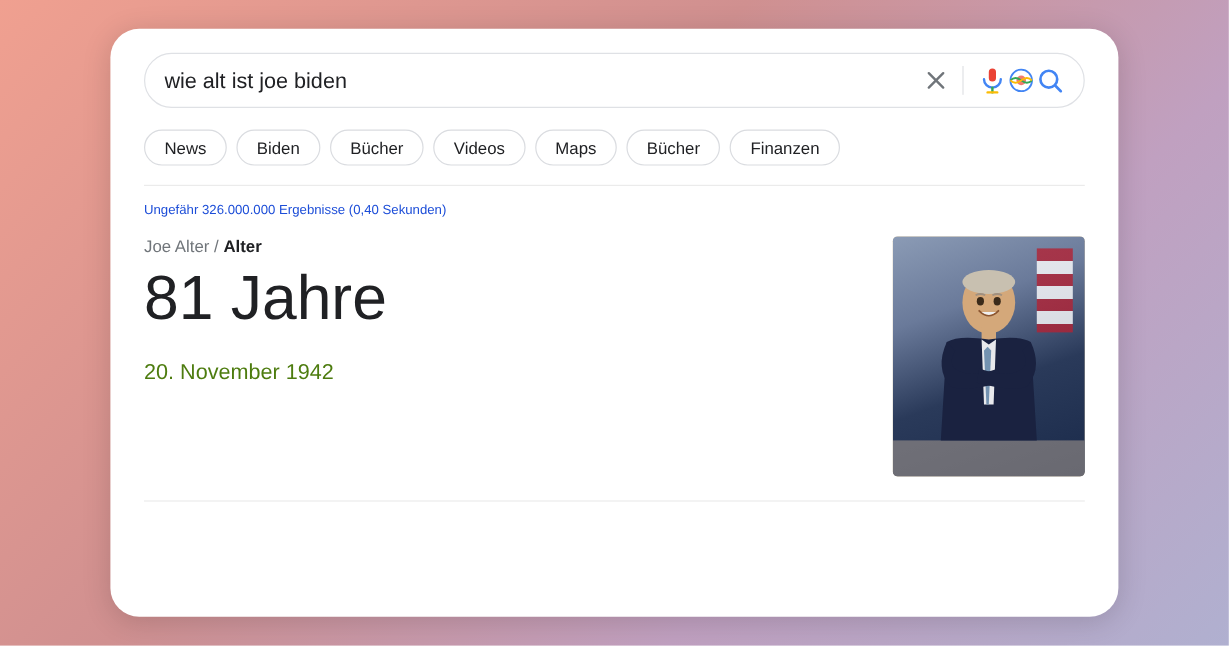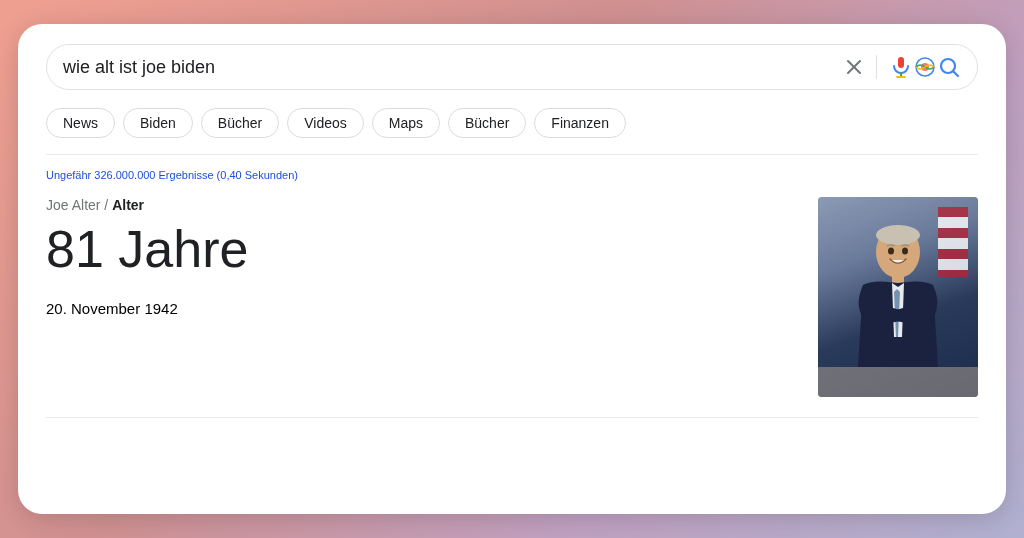--- a/index.html
+++ b/index.html
@@ -10,21 +10,21 @@
       background: linear-gradient(135deg, #f0a090 0%, #d09090 40%, #c0a0c0 70%, #b0b0d0 100%);
       display: flex;
       align-items: center;
       justify-content: center;
       font-family: 'Arial', sans-serif;
     }
 
     .google-card {
       background: #ffffff;
       border-radius: 24px;
-      width: 988px;
+      width: 840px;
       min-height: 490px;
       padding: 20px 28px 28px 28px;
       box-shadow: 0 4px 24px rgba(0,0,0,0.15);
     }
 
     
     .search-bar {
       display: flex;
       align-items: center;
       border: 1.5px solid #dfe1e5;
@@ -143,22 +143,22 @@
 
     .age-value {
       font-size: 52px;
       font-weight: 400;
       color: #202124;
       line-height: 1.1;
       margin-bottom: 22px;
     }
 
     .birth-date {
-      font-size: 15px;
-      color: #000000;
+      font-size: 18px;
+      color: #4d7c0f;
     }
 
     
     .biden-image-container {
       width: 160px;
       height: 200px;
       margin-left: 24px;
       flex-shrink: 0;
       border-radius: 4px;
       overflow: hidden;

